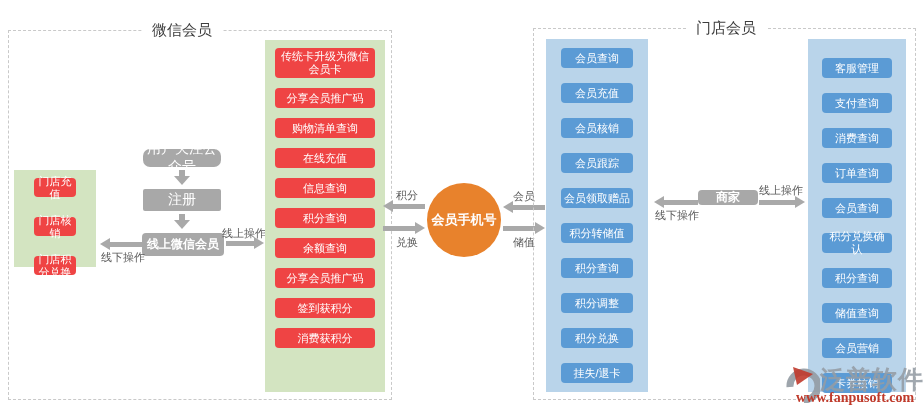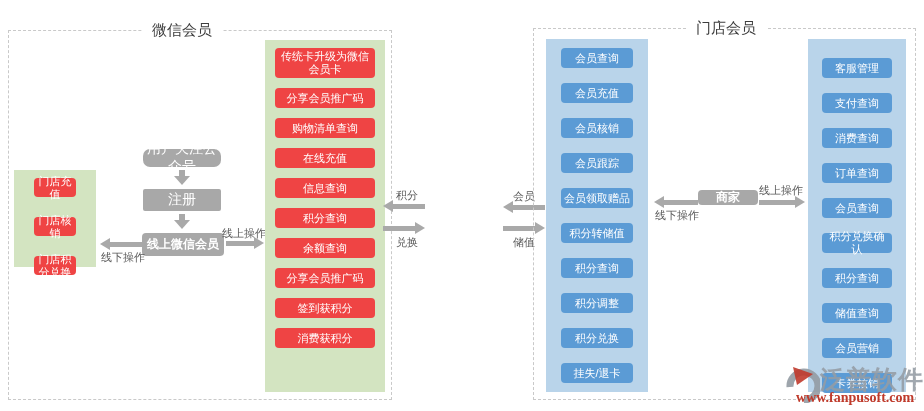--- a/index.html
+++ b/index.html
@@ -85,20 +85,21 @@
       <div>购物清单查询</div>
       <div>在线充值</div>
       <div>信息查询</div>
       <div>积分查询</div>
       <div>余额查询</div>
       <div>分享会员推广码</div>
       <div>签到获积分</div>
       <div>消费获积分</div>
     </div>
 
+  <div class="hub-circle">会员手机号</div>
 
   <div class="h-arrow point-left" style="left:393px; top:204px; width:32px;"></div>
   <div class="arrow-label" style="left:396px; top:188px;">积分</div>
   <div class="h-arrow point-right" style="left:383px; top:226px; width:32px;"></div>
   <div class="arrow-label" style="left:396px; top:235px;">兑换</div>
 
   <div class="h-arrow point-left" style="left:513px; top:205px; width:32px;"></div>
   <div class="arrow-label" style="left:513px; top:189px;">会员</div>
   <div class="h-arrow point-right" style="left:503px; top:226px; width:32px;"></div>
   <div class="arrow-label" style="left:513px; top:235px;">储值</div>

